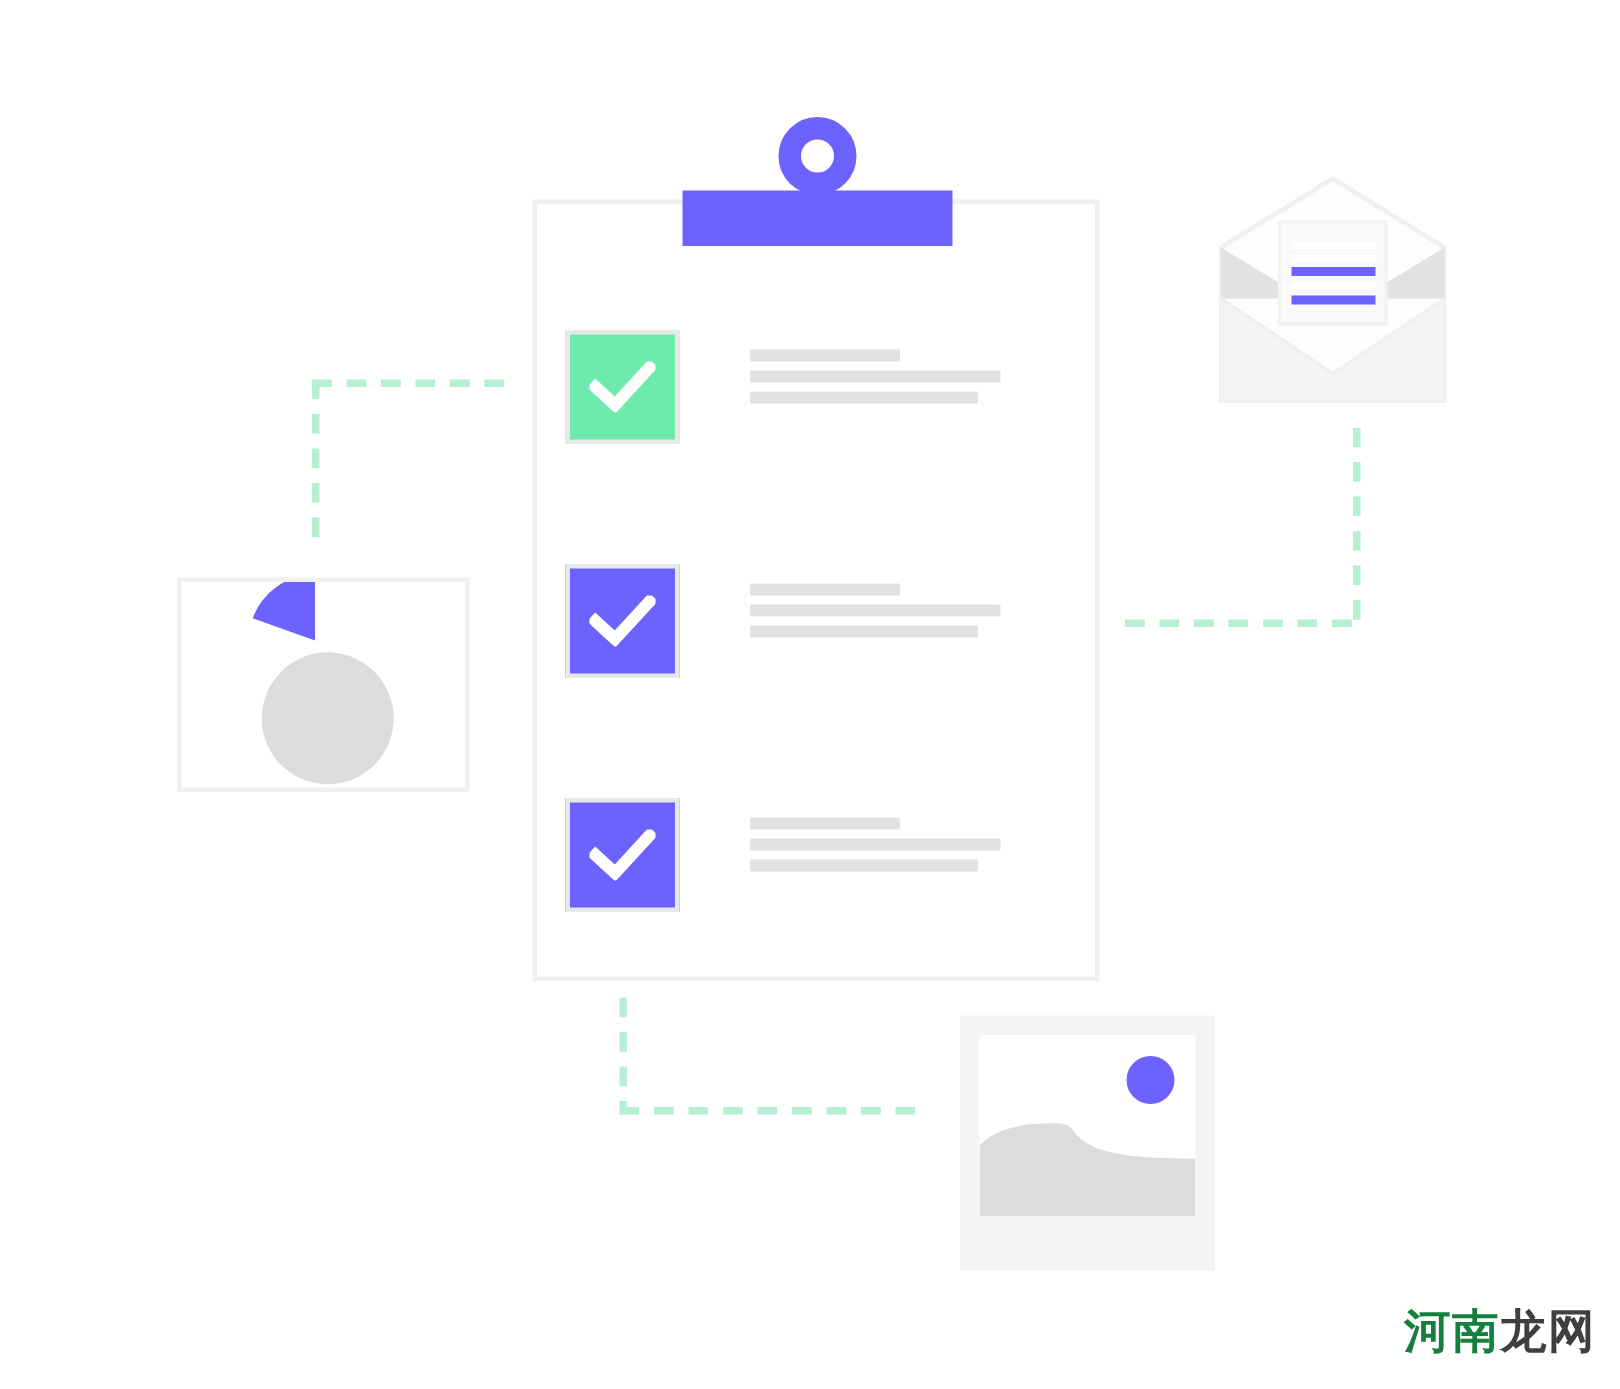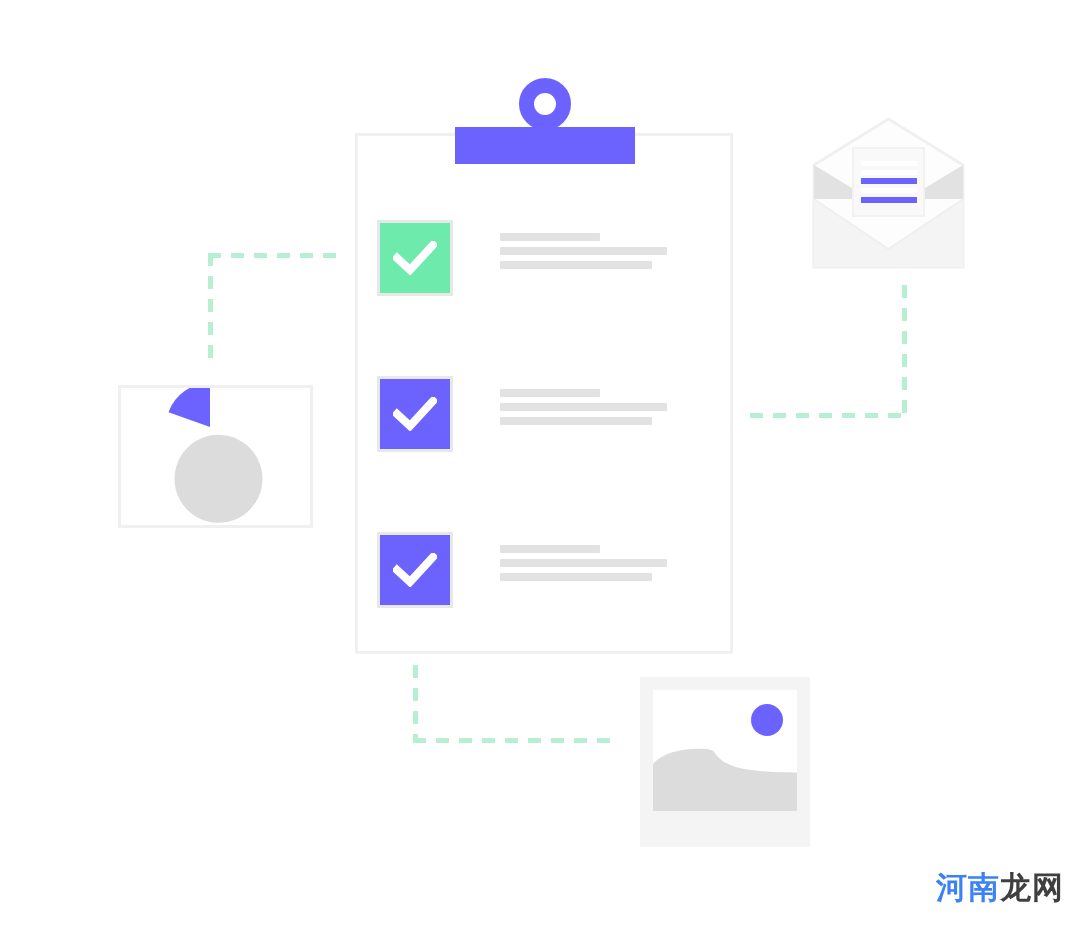--- a/index.html
+++ b/index.html
@@ -131,21 +131,21 @@
 
   
   #watermark {
     right: 16px;
     bottom: 17px;
     font-size: 31px;
     font-weight: bold;
     letter-spacing: 1px;
     white-space: nowrap;
   }
-  #watermark .wm-a { color: #3b82f6; }
+  #watermark .wm-a { color: #15803d; }
   #watermark .wm-b { color: #3f3f3f; }
 </style>
 </head>
 <body>
 
 <div id="stage">
 
   <div class="abs dash-v" style="left: 208px; top: 253px; height: 113px; background-image: linear-gradient(rgb(182, 239, 210) 0px, rgb(182, 239, 210) 13px, transparent 13px, transparent 23px);"></div>
   <div class="abs dash-h" style="left: 208px; top: 253px; width: 135px; background-image: linear-gradient(to right, rgb(182, 239, 210) 0px, rgb(182, 239, 210) 13px, transparent 13px, transparent 23px);"></div>
 

